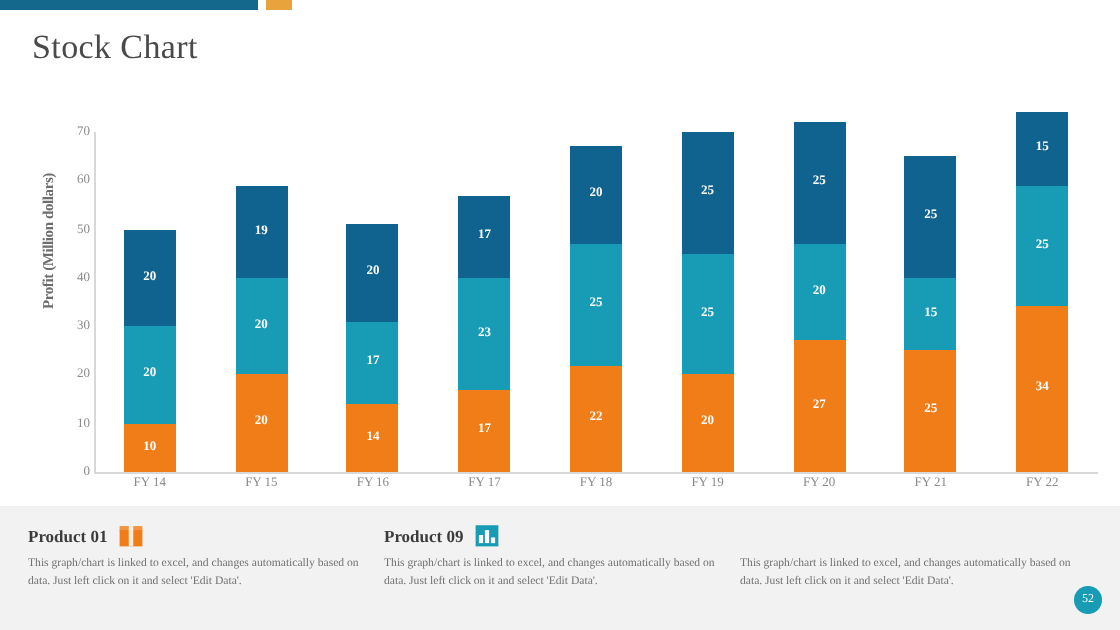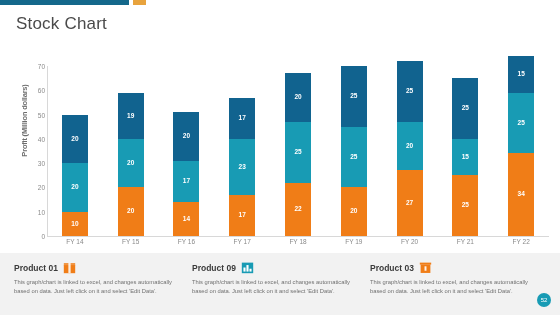--- a/index.html
+++ b/index.html
@@ -6,20 +6,21 @@
   html, body {
     width: 560px; height: 315px;
     background: #ffffff;
     font-family: "Liberation Sans", sans-serif;
     overflow: hidden;
   }
   .slide {
     position: relative;
     width: 497px; height: 315px;
     background: #ffffff;
+    font-family: Liberation Serif, serif;
   }
 
   
   .topbar {
     position: absolute; top: 0; left: 0;
     width: 146px; height: 5px;
     display: flex;
   }
   .topbar .seg-teal { flex: 1 1 auto; background: #14688b; }
   .topbar .seg-gap  { width: 4px; background: #ffffff; }
@@ -367,29 +368,19 @@
                 <rect x="1" y="2" width="14" height="13" fill="#189bb4"></rect>
                 <rect x="3" y="8" width="2.6" height="5" fill="#ffffff"></rect>
                 <rect x="6.7" y="5" width="2.6" height="8" fill="#ffffff"></rect>
                 <rect x="10.4" y="9.5" width="2.6" height="3.5" fill="#ffffff"></rect>
               </svg>
             </span>
           </div>
           <div class="prod-desc">This graph/chart is linked to excel, and changes automatically based on data. Just left click on it and select 'Edit Data'.</div>
         </div>
         <div class="product">
-          <div class="prod-head">
-            <div class="prod-name">Product 03</div>
-            <span style="width: 13px; height: 13px; display: block;">
-              <svg viewBox="0 0 16 16" class="prod-icon">
-                <rect x="2" y="4.2" width="12" height="10.5" fill="#f07d17"></rect>
-                <rect x="1" y="2" width="14" height="2.4" fill="#f07d17"></rect>
-                <rect x="6.8" y="6.5" width="2.4" height="5.5" fill="#ffffff" opacity="0.9"></rect>
-              </svg>
-            </span>
-          </div>
           <div class="prod-desc">This graph/chart is linked to excel, and changes automatically based on data. Just left click on it and select 'Edit Data'.</div>
         </div>
       </div>
     <div class="page-badge">52</div>
   </div>
 
 </div>
 
 </body></html>

